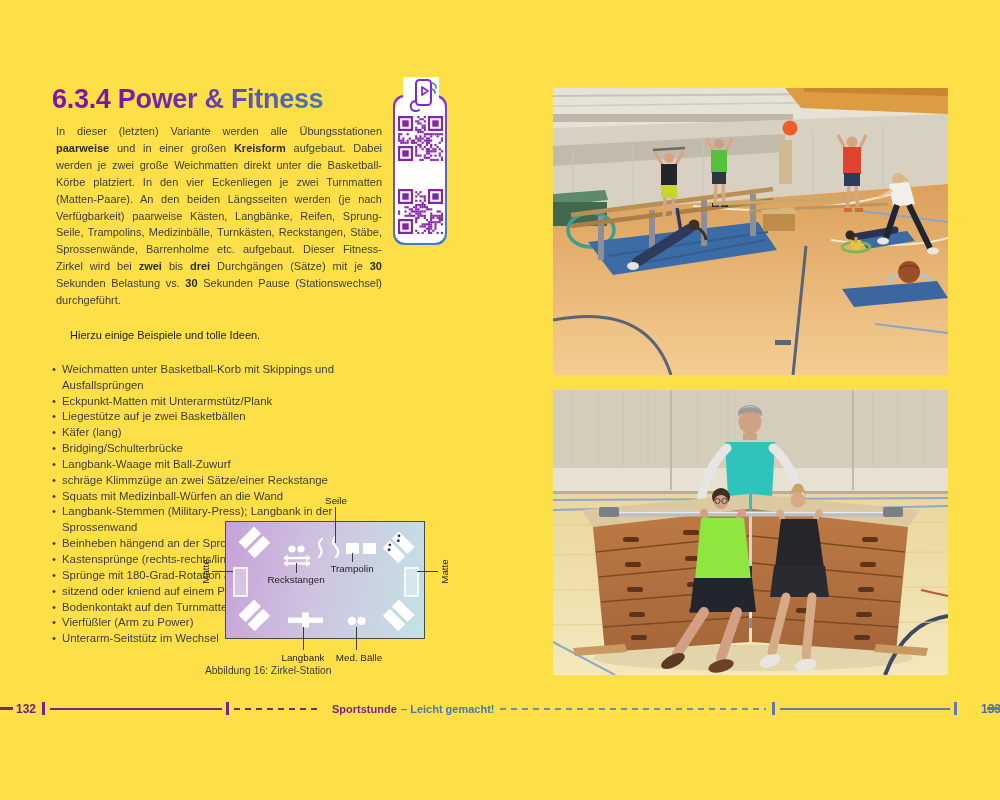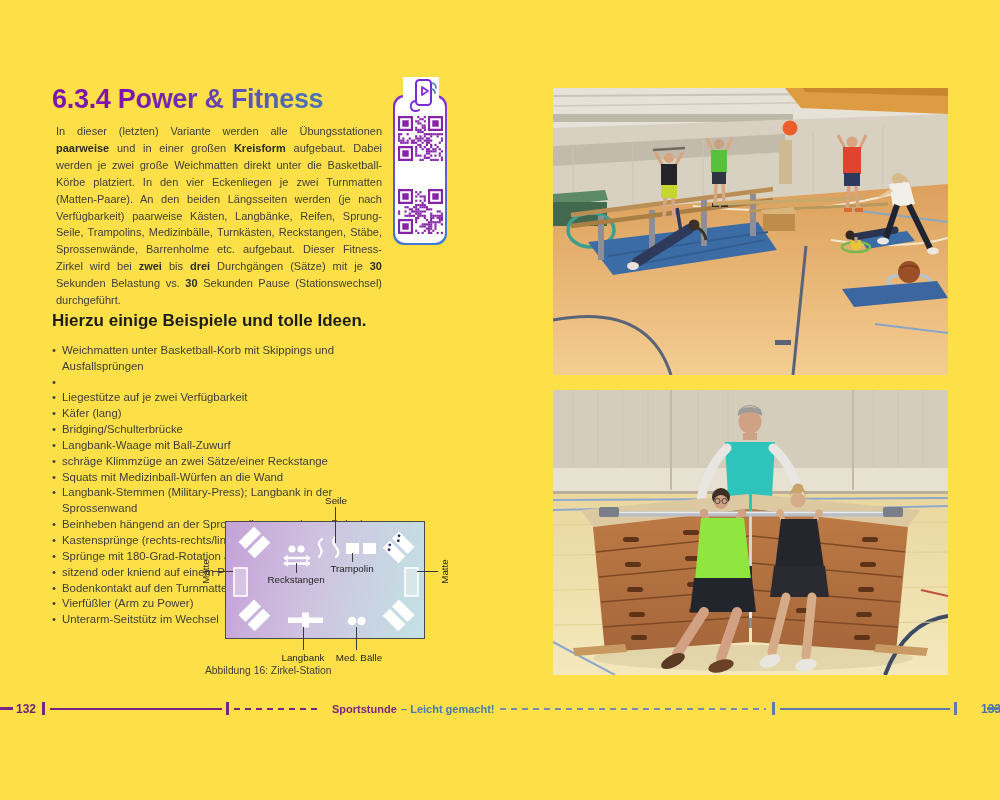--- a/index.html
+++ b/index.html
@@ -16,21 +16,21 @@
   
   .qr-panel{position:absolute;left:393px;top:95px;width:54px;height:150px;border-radius:11px;
     background:linear-gradient(160deg,#8a2bd0,#3f7fd4);padding:0;}
   .qr-panel-inner{position:absolute;inset:1.6px;background:#fff;border-radius:10px;}
   .qr-icon{position:absolute;left:403px;top:77px;width:36px;height:38px;background:#fff;}
   .qr-code{position:absolute;width:45px;height:45px;}
   
   .textcol{position:absolute;left:52px;top:119px;width:334px;}
   .intro{margin:4px;font-size:11px;line-height:16.9px;text-align:justify;color:#3d3d3d;}
   .intro b{color:#2c2c2c;}
-  .lead{margin:0;font-size:17px;line-height:16.9px;font-weight:bold;color:#1d1d1d;}
+  .lead{margin:18px;font-size:11px;line-height:16.9px;font-weight:normal;color:#1d1d1d;}
   .bullets{list-style:none;margin:13px 0 0 0;padding:0;font-size:11.4px;line-height:15.85px;color:#3d3d3d;}
   .bullets li{display:flex;}
   .bullets .dot{width:10px;flex:0 0 10px;color:#3d3d3d;}
   
   .diagram{position:absolute;left:225px;top:521px;width:200px;height:118px;
     background:linear-gradient(100deg,#c5a2d7 0%,#cfc3e0 45%,#c3e2e4 100%);
     border:1px solid #4a4a4a;box-sizing:border-box;}
   .diagram svg{position:absolute;inset:0;}
   .dlabel{position:absolute;font-size:9.8px;color:#1f1f1f;text-align:center;}
   .dline-v{position:absolute;width:1px;background:#3a3a3a;}
@@ -322,24 +322,25 @@
   <div class="textcol">
     <p class="intro"><span>In dieser (letzten) Variante werden alle Übungsstationen </span><b>paarweise</b><span> und in einer großen </span><b>Kreisform</b><span> aufgebaut. Dabei werden je zwei große Weichmatten direkt unter die Basketball-Körbe platziert. In den vier Eckenliegen je zwei Turnmatten (Matten-Paare). An den beiden Längsseiten werden (je nach Verfügbarkeit) paarweise Kästen, Langbänke, Reifen, Sprung-Seile, Trampolins, Medizinbälle, Turnkästen, Reckstangen, Stäbe, Sprossenwände, Barrenholme etc. aufgebaut. Dieser Fitness-Zirkel wird bei </span><b>zwei</b><span> bis </span><b>drei</b><span> Durchgängen (Sätze) mit je </span><b>30</b><span> Sekunden Belastung vs. </span><b>30</b><span> Sekunden Pause (Stationswechsel) durchgeführt.</span></p>
     <p class="lead">Hierzu einige Beispiele und tolle Ideen.</p>
     <ul class="bullets">
       <li>
           <span class="dot">•</span>
           <span>Weichmatten unter Basketball-Korb mit Skippings und Ausfallsprüngen</span>
         </li>
       <li>
           <span class="dot">•</span>
-        </li>
-      <li>
-          <span class="dot">•</span>
-          <span>Liegestütze auf je zwei Verfügbarkeit</span>
+          <span>Eckpunkt-Matten mit Unterarmstütz/Plank</span>
+        </li>
+      <li>
+          <span class="dot">•</span>
+          <span>Liegestütze auf je zwei Basketbällen</span>
         </li>
       <li>
           <span class="dot">•</span>
           <span>Käfer (lang)</span>
         </li>
       <li>
           <span class="dot">•</span>
           <span>Bridging/Schulterbrücke</span>
         </li>
       <li>

